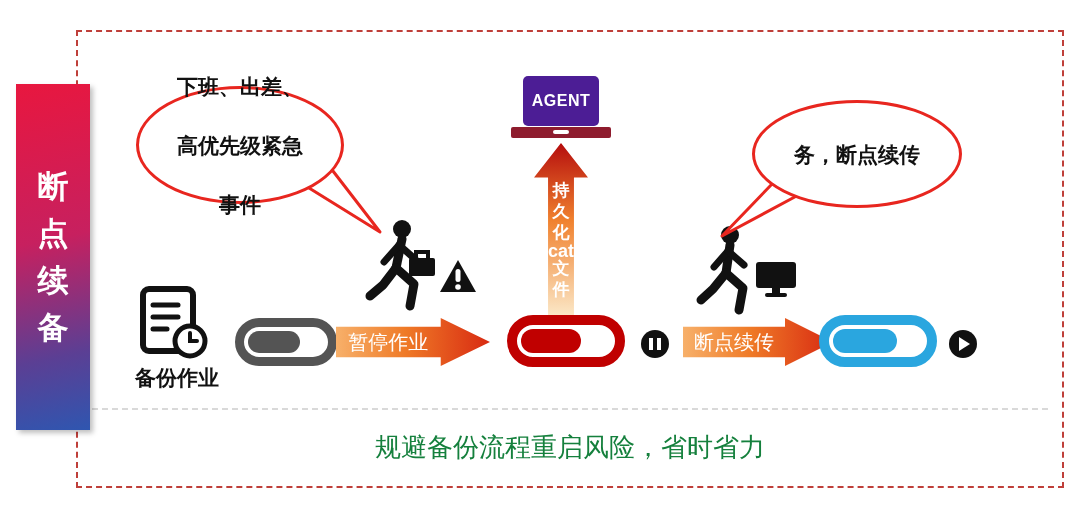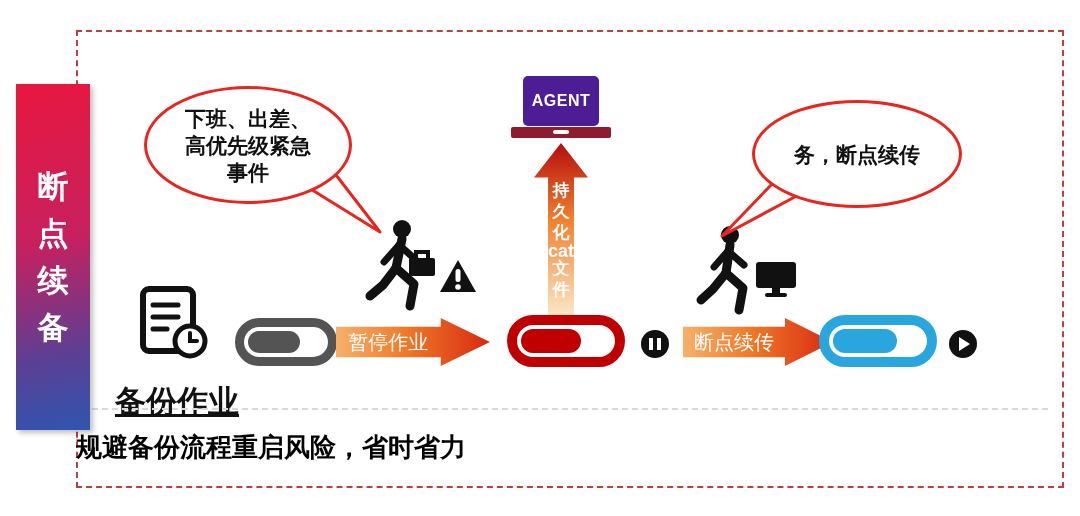--- a/index.html
+++ b/index.html
@@ -11,43 +11,43 @@
 
   .side-bar { position:absolute; left:16px; top:84px; width:74px; height:346px;
     background:linear-gradient(168deg,#e8173f 0%, #c7205f 45%, #5b3f94 78%, #2f56b0 100%);
     box-shadow:3px 3px 5px rgba(0,0,0,.25);
     display:flex; flex-direction:column; align-items:center; justify-content:center; gap:16px; z-index:5; }
   .side-bar span { color:#fff; font-size:31px; font-weight:bold; line-height:1; }
 
   .bubble { position:absolute; background:#fff; border:3px solid #e8261f; border-radius:50%;
     display:flex; flex-direction:column; align-items:center; justify-content:center; z-index:4; }
   .bubble div { color:#111; font-size:21px; font-weight:bold; line-height:27px; white-space:nowrap; }
-  .bubble-left { left:144px; top:86px; width:208px; height:118px; }
+  .bubble-left { left:136px; top:86px; width:208px; height:118px;gap:32px; }
   .bubble-right { left:752px; top:100px; width:210px; height:108px; }
   .tail { position:absolute; z-index:3; }
   .tail-left { left:268px; top:158px; }
   .tail-right { left:712px; top:182px; }
 
   .laptop-screen { position:absolute; left:523px; top:76px; width:76px; height:50px;
     background:#4c1d95; border-radius:5px; display:flex; align-items:center; justify-content:center; }
   .laptop-screen span { color:#fff; font-weight:bold; font-size:16px; letter-spacing:.5px; }
   .laptop-base { position:absolute; left:511px; top:127px; width:100px; height:11px;
     background:#8e1c2e; border-radius:2px; }
   .laptop-base i { position:absolute; left:42px; top:3px; width:16px; height:4px; background:#fff; border-radius:2px; }
 
   .up-arrow { position:absolute; left:534px; top:143px; width:54px; height:172px;
     background:linear-gradient(to top, #fbe7c6 0%, #f0812e 55%, #b50d0d 100%);
     clip-path:polygon(50% 0, 100% 20%, 74% 20%, 74% 100%, 26% 100%, 26% 20%, 0 20%);
     display:flex; flex-direction:column; align-items:center; padding-top:38px; gap:1px; }
   .up-arrow span { color:#fff; font-weight:bold; font-size:17px; line-height:20px; }
   .up-arrow .small { font-size:18px; line-height:14px; }
 
   .doc-icon { position:absolute; left:138px; top:284px; }
-  .doc-label { position:absolute; left:112px; top:381px; width:130px; text-align:center;
-    font-size:31px; font-weight:bold; color:#111;text-decoration:underline; }
+  .doc-label { position:absolute; left:112px; top:364px; width:130px; text-align:center;
+    font-size:21px; font-weight:bold; color:#111; }
 
   .pill { position:absolute; background:#fff; border-radius:999px; }
   .pill .knob { position:absolute; border-radius:999px; }
   .pill-gray { left:235px; top:318px; width:102px; height:48px; border:9px solid #545454; }
   .pill-gray .knob { left:4px; top:4px; width:52px; height:22px; background:#545454; }
   .pill-red { left:507px; top:315px; width:118px; height:52px; border:10px solid #c00000; }
   .pill-red .knob { left:4px; top:4px; width:60px; height:24px; background:#c00000; }
   .pill-blue { left:819px; top:315px; width:118px; height:52px; border:10px solid #2aa6df; }
   .pill-blue .knob { left:4px; top:4px; width:64px; height:24px; background:#2aa6df; }
 
@@ -66,22 +66,22 @@
   .btn-play { left:949px; top:330px; }
   .btn-play i { display:block; width:0; height:0; margin-left:3px;
     border-top:7px solid transparent; border-bottom:7px solid transparent; border-left:11px solid #fff; }
 
   .person1 { position:absolute; left:362px; top:218px; }
   .warning { position:absolute; left:438px; top:258px; }
   .person2 { position:absolute; left:694px; top:224px; }
   .monitor { position:absolute; left:753px; top:260px; }
 
   .sep-line { position:absolute; left:92px; top:408px; width:956px; border-top:2px dashed #d9d9d9; }
-  .footer-text { position:absolute; left:76px; top:430px; width:988px; 
-    color:#000000; font-size:26px; font-weight:bold; }
+  .footer-text { position:absolute; left:76px; top:430px; width:988px; text-align:center;
+    color:#15803d; font-size:26px; font-weight:normal; }
 </style>
 </head>
 <body>
 
 <div class="canvas">
 
   <div class="dashed-box"></div>
 
   <div class="side-bar">
     <span>断</span>

